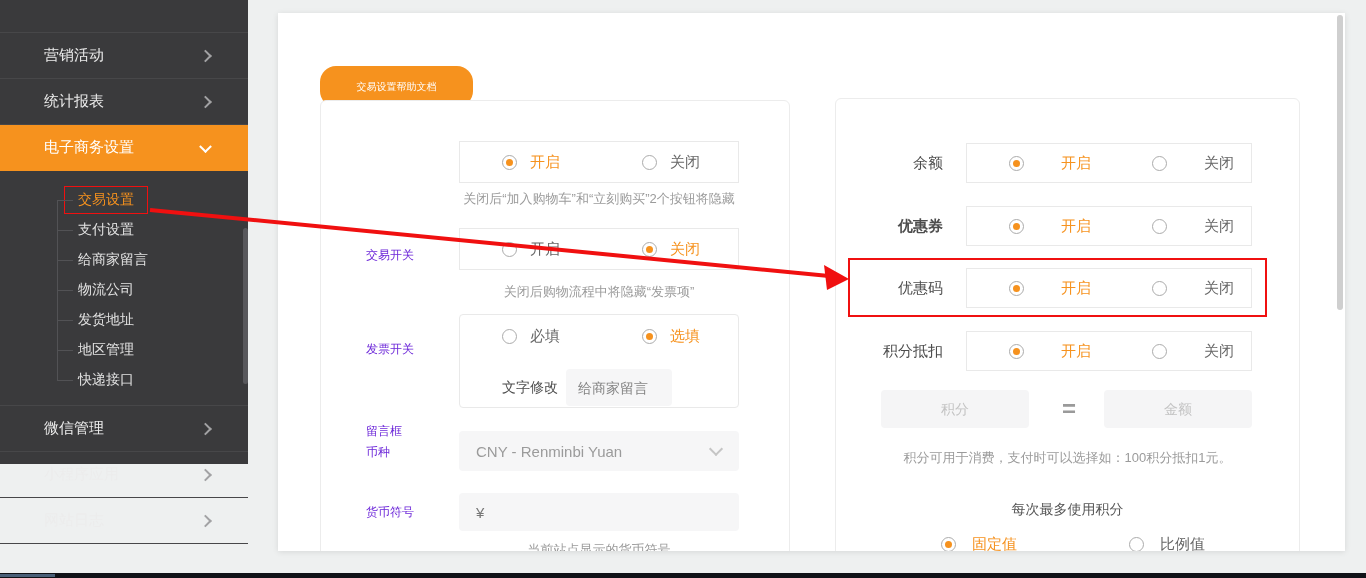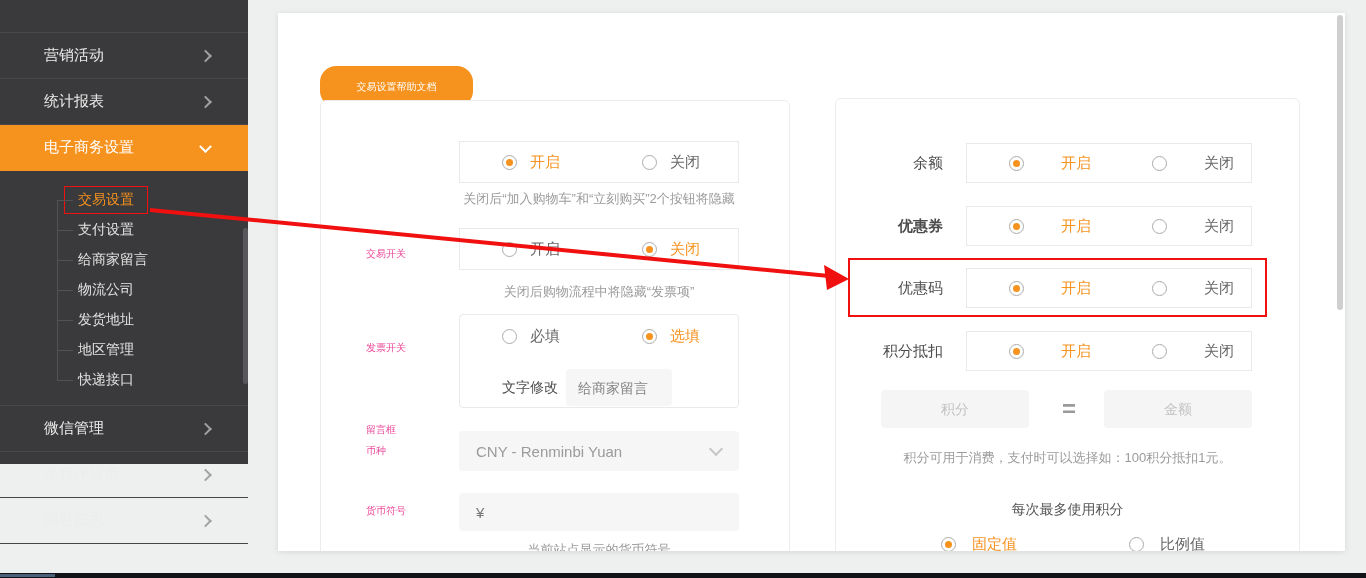--- a/index.html
+++ b/index.html
@@ -28,21 +28,21 @@
   .side-scroll-thumb { position:absolute; left:243px; top:228px; width:5px; height:156px;
     background:#58585c; border-radius:3px; }
   
   .container { position:absolute; left:278px; top:13px; width:1067px; height:538px;
     background:#fff; box-shadow:0 1px 6px rgba(0,0,0,.10); overflow:hidden; z-index:2; }
   .help-btn { position:absolute; left:42px; top:53px; width:153px; height:41px; border:none;
     border-radius:16px; background:#f6921e; color:#fff; font-size:10px; cursor:pointer; font-family:inherit; }
   .panel { position:absolute; border:1px solid #ececec; border-radius:6px; background:#fff; }
   .left-panel  { left:42px;  top:87px; width:470px; height:480px; }
   .right-panel { left:557px; top:85px; width:465px; height:480px; }
-  .form-label { position:absolute; font-size:10px; color:#ec4899; white-space:nowrap; }
+  .form-label { position:absolute; font-size:12px; color:#6d28d9; white-space:nowrap; }
   .rp-label { position:absolute; left:0; width:107px; text-align:right; font-size:15px; color:#4d4d4d; white-space:nowrap; }
   .opt-box { position:absolute; width:280px; height:42px; border:1px solid #e9e9e9; border-radius:0;
     display:flex; align-items:center; background:#fff; }
   .right-panel .opt-box { left:130px; width:286px; height:40px; }
   .radio { width:15px; height:15px; border:1px solid #ababab; border-radius:50%; background:#fff;
     position:relative; flex:none; cursor:pointer; }
   .radio.on::after { content:""; position:absolute; left:3px; top:3px; width:7px; height:7px;
     border-radius:50%; background:#f6921e; }
   .opt-label { font-size:15px; color:#666; white-space:nowrap; }
   .opt-label.on { color:#f6921e; }

